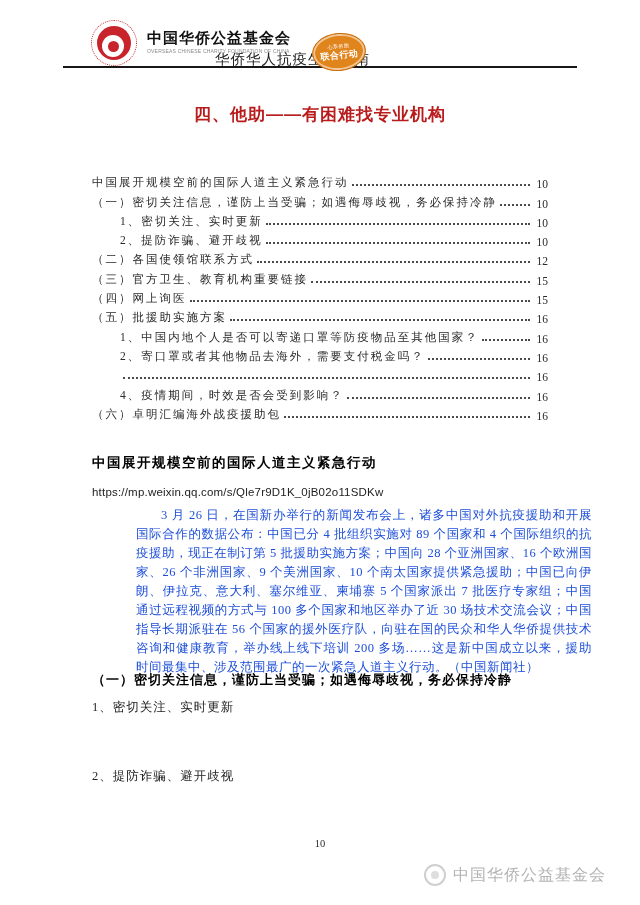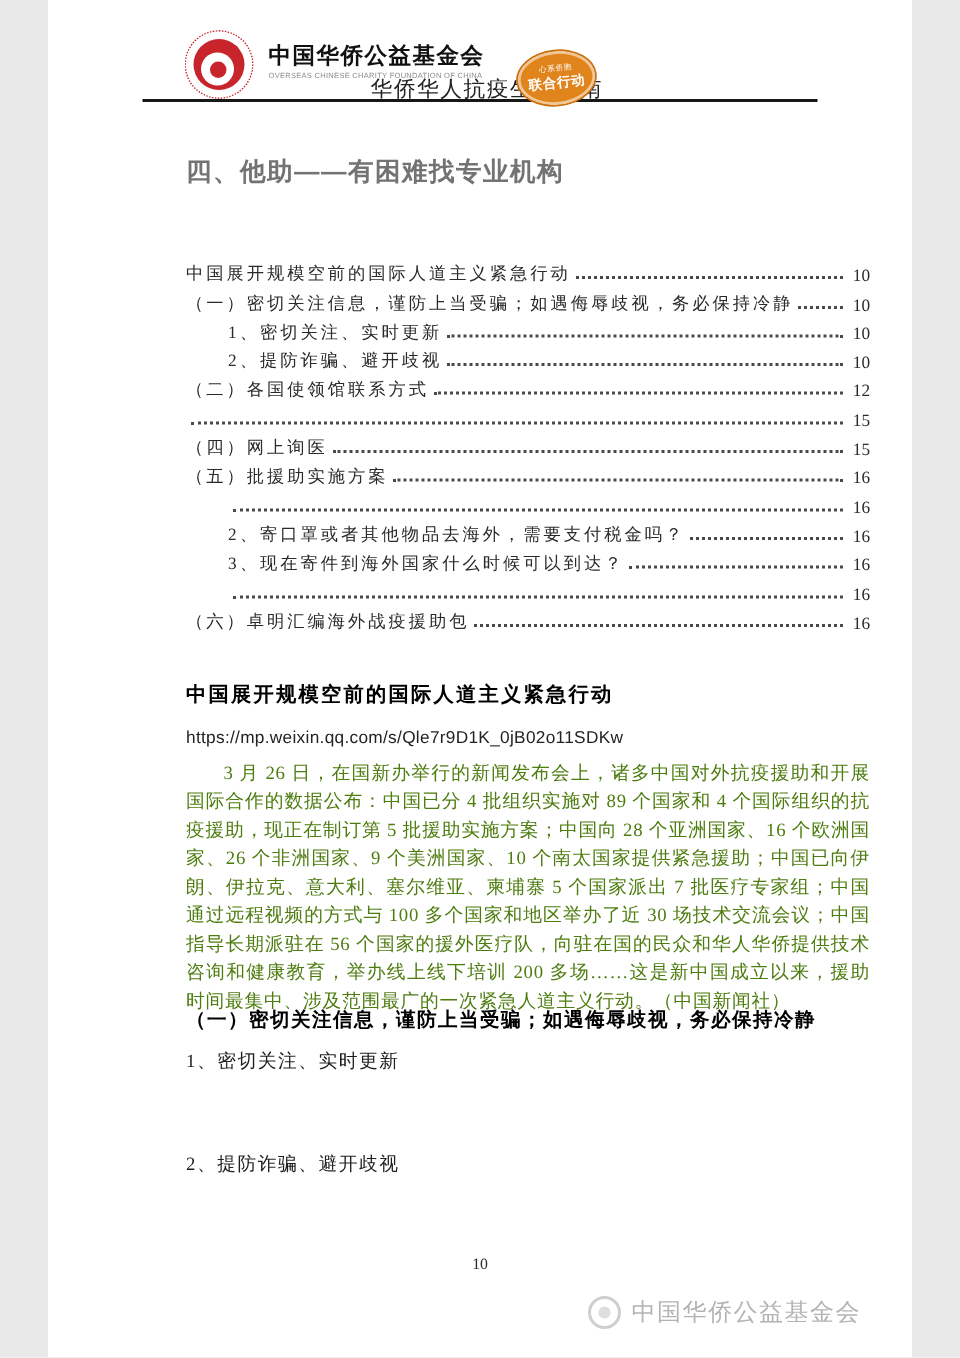--- a/index.html
+++ b/index.html
@@ -1,19 +1,19 @@
 <!DOCTYPE html>
 <html><head>
 <meta charset="utf-8">
 <style>
   * { margin:0; padding:0; box-sizing:border-box; }
   html,body { background:#e9e9e9; }
   body { font-family:"Liberation Serif","DejaVu Serif",serif; }
   .page {
-    position:relative; width:576px; height:905px; margin:0 auto;
+    position:relative; width:640px; height:905px; margin:0 auto;
     background:#ffffff; overflow:hidden; color:var(--text,#1e1e1e);
   }
 
   
   .header { position:absolute; left:63px; right:63px; top:20px; height:48px;
             border-bottom:2px solid #171717; }
   .logo { position:absolute; left:28px; top:0px; width:46px; height:46px;
           border:1px dotted var(--logo-red,#c8242c); border-radius:50%;
           display:flex; align-items:center; justify-content:center; background:#fff; }
   .logo-inner { width:34px; height:34px; border-radius:50%;
@@ -35,38 +35,38 @@
            background:var(--badge-orange,#e0841c); border:1px solid #c96f10; border-radius:50%;
            transform:rotate(-6deg); display:flex; flex-direction:column;
            align-items:center; justify-content:center; color:#fff; text-align:center;
            font-family:"Liberation Sans",sans-serif; box-shadow:inset 0 0 0 2px rgba(255,255,255,.55); }
   .badge-l1 { font-size:5px; letter-spacing:.5px; }
   .badge-l2 { font-size:9px; font-weight:bold; letter-spacing:.5px; }
 
   
   .h1 { position:absolute; left:92px; top:103px; width:456px;
         font-family:"Liberation Sans","DejaVu Sans",sans-serif; font-weight:bold;
-        font-size:17px; letter-spacing:1px; color:#737373; }
+        font-size:17px; letter-spacing:1px; color:#b91c1c;text-align:center; }
 
   .toc { position:absolute; left:92px; top:171px; width:456px; }
   .toc-row { display:flex; align-items:flex-end; height:19.3px;
              font-size:11.5px; color:#2a2a2a; }
   .toc-row.level-1 { padding-left:28px; }
   .toc-label { letter-spacing:2px; white-space:nowrap; }
   .toc-dots { flex:1; min-width:10px; border-bottom:2px dotted #4a4a4a; margin:0 2px 4px 3px; }
   .toc-page { width:16px; text-align:right; font-size:11.5px; }
 
   .section-title { position:absolute; left:92px; top:454px; width:456px;
         font-family:"Liberation Sans","DejaVu Sans",sans-serif; font-weight:bold;
         font-size:13.5px; letter-spacing:1.5px; color:#000; }
   .url { position:absolute; left:92px; top:486px; width:456px;
          font-family:Liberation Sans, sans-serif;
          font-size:11.5px; color:#222; letter-spacing:.2px; text-decoration:none; }
   .para { width:456px; font-size:12.5px; line-height:19px; text-align:justify;
-          color:#4d7c0f; letter-spacing:.5px; }
+          color:#1d4ed8; letter-spacing:.5px;margin-left:44px; }
   .para-1 { position:absolute; left:92px; top:506px; text-indent:2em; }
   .subhead { position:absolute; left:92px; top:671px; width:456px;
         font-family:"Liberation Sans","DejaVu Sans",sans-serif; font-weight:bold;
         font-size:13px; letter-spacing:1px; color:#000; }
   .item-title { position:absolute; left:92px; width:456px; font-size:12.5px;
         letter-spacing:1px; color:#1e1e1e; }
   .item1-title { top:699px; }
   .item1-body { position:absolute; left:92px; top:721px; line-height:19.5px; }
   .item2-title { top:768px; }
   .item2-body { position:absolute; left:92px; top:790px; line-height:20.5px; }
@@ -130,48 +130,50 @@
         <span class="toc-label">2、提防诈骗、避开歧视</span>
         <span class="toc-dots"></span>
         <span class="toc-page">10</span>
       </div>
       <div class="toc-row">
         <span class="toc-label">（二）各国使领馆联系方式</span>
         <span class="toc-dots"></span>
         <span class="toc-page">12</span>
       </div>
       <div class="toc-row">
+        <span class="toc-label">（三）官方卫生、教育机构重要链接</span>
         <span class="toc-dots"></span>
         <span class="toc-page">15</span>
       </div>
       <div class="toc-row">
         <span class="toc-label">（四）网上询医</span>
         <span class="toc-dots"></span>
         <span class="toc-page">15</span>
       </div>
       <div class="toc-row">
         <span class="toc-label">（五）批援助实施方案</span>
         <span class="toc-dots"></span>
         <span class="toc-page">16</span>
       </div>
       <div class="toc-row level-1">
+        <span class="toc-label">1、中国内地个人是否可以寄递口罩等防疫物品至其他国家？</span>
         <span class="toc-dots"></span>
         <span class="toc-page">16</span>
       </div>
       <div class="toc-row level-1">
         <span class="toc-label">2、寄口罩或者其他物品去海外，需要支付税金吗？</span>
         <span class="toc-dots"></span>
         <span class="toc-page">16</span>
       </div>
       <div class="toc-row level-1">
-        <span class="toc-label">3、现在寄件到海外国家什么时候可以到达？</span>
         <span class="toc-dots"></span>
         <span class="toc-page">16</span>
       </div>
       <div class="toc-row level-1">
+        <span class="toc-label">4、疫情期间，时效是否会受到影响？</span>
         <span class="toc-dots"></span>
         <span class="toc-page">16</span>
       </div>
       <div class="toc-row">
         <span class="toc-label">（六）卓明汇编海外战疫援助包</span>
         <span class="toc-dots"></span>
         <span class="toc-page">16</span>
       </div>
     </div>
 

